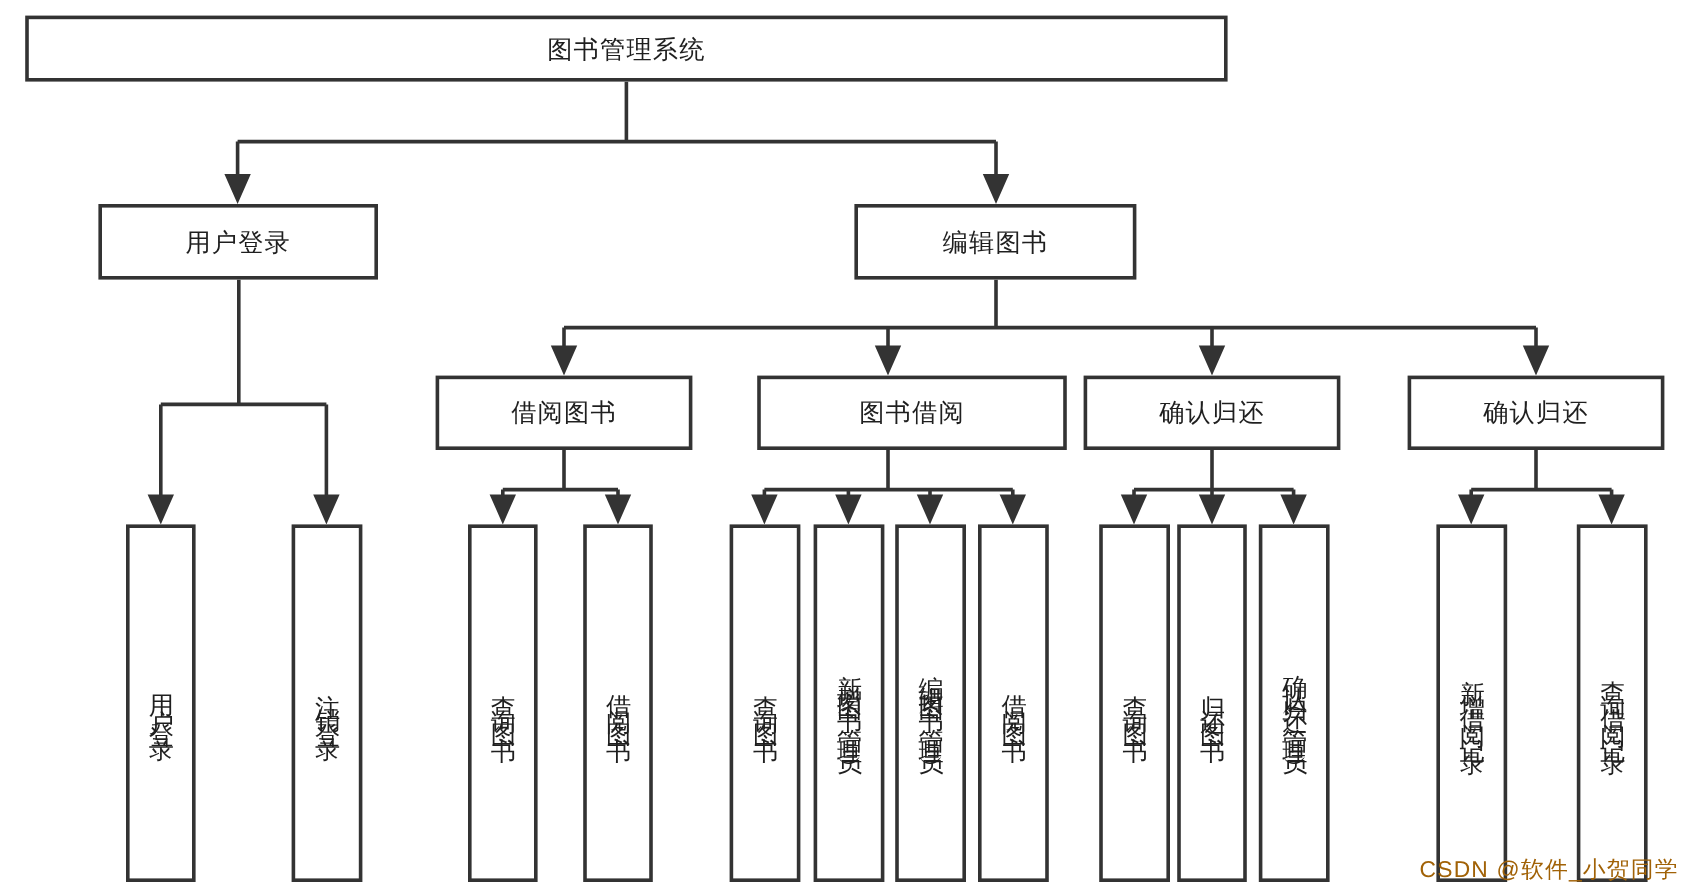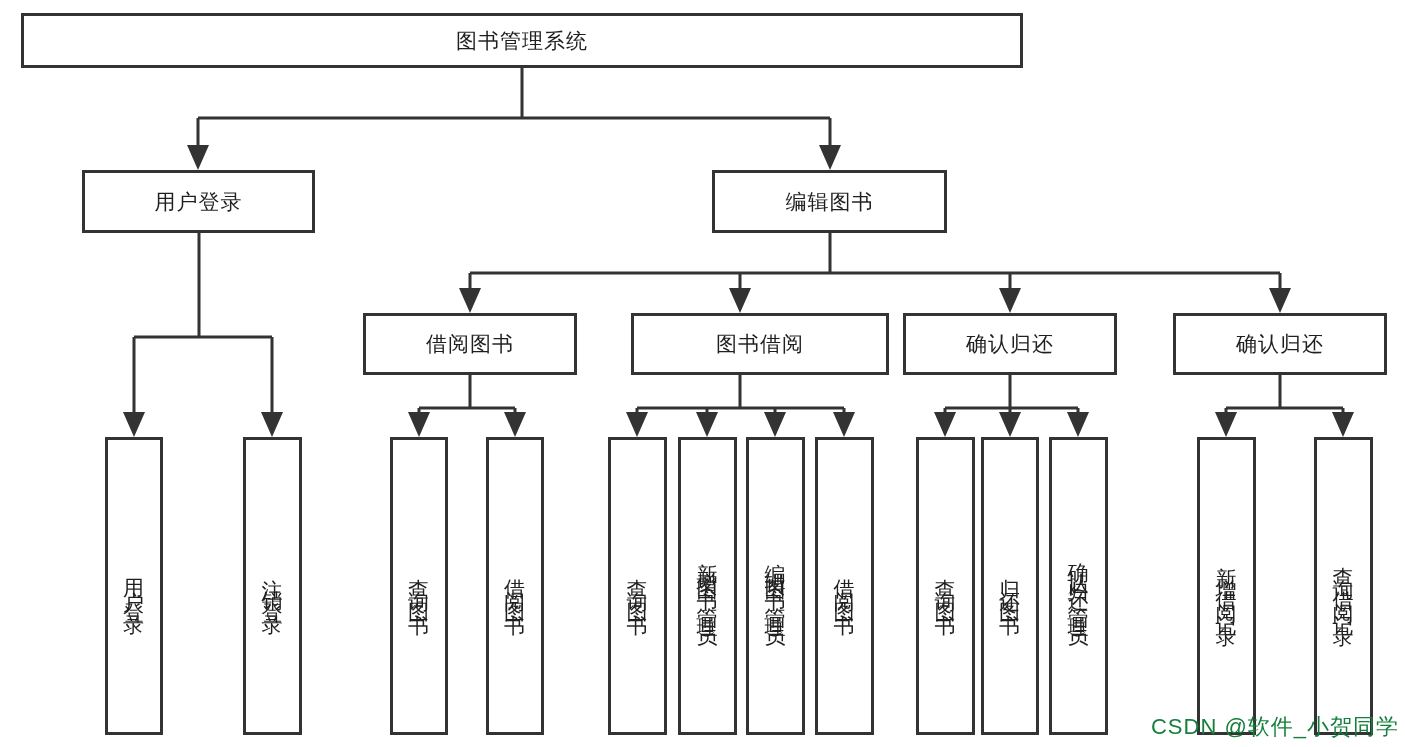--- a/index.html
+++ b/index.html
@@ -22,22 +22,22 @@
     writing-mode:vertical-rl;
     text-orientation:mixed;
     font-size:21px;
     letter-spacing:12px;
     line-height:1;
   }
   .v.long span{letter-spacing:9px;}
   .watermark{
     position:absolute;
     right:6px;top:712px;
-    font-size:22px;
-    color:#15803d;
+    font-size:19px;
+    color:#a16207;
     letter-spacing:1px;
     white-space:nowrap;
   }
 </style>
 </head>
 <body>
 
 <div class="canvas">
 
   <svg class="connectors" width="1405" height="747" viewBox="0 0 1405 747" aria-hidden="true">

